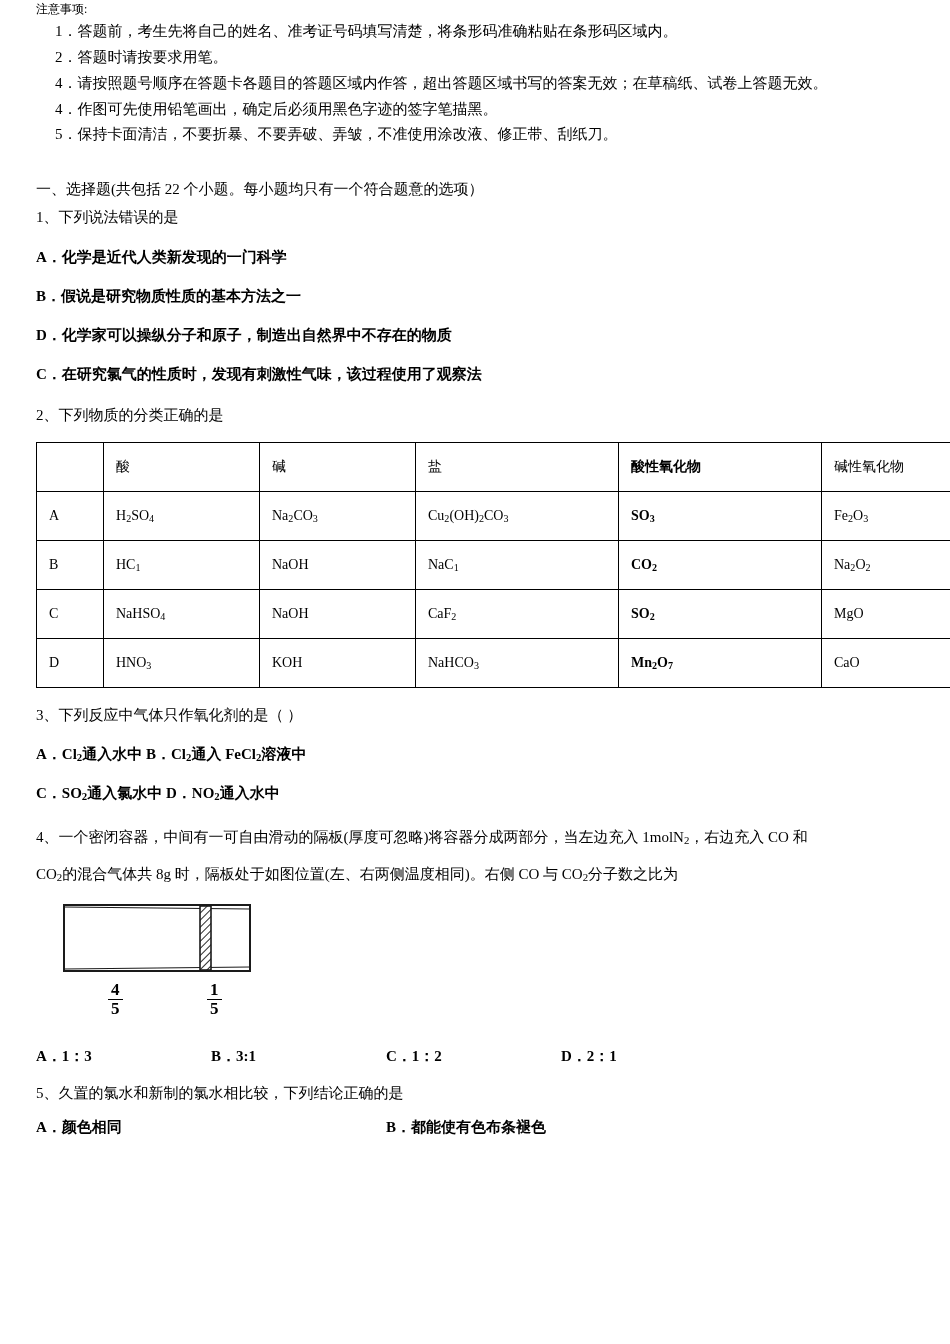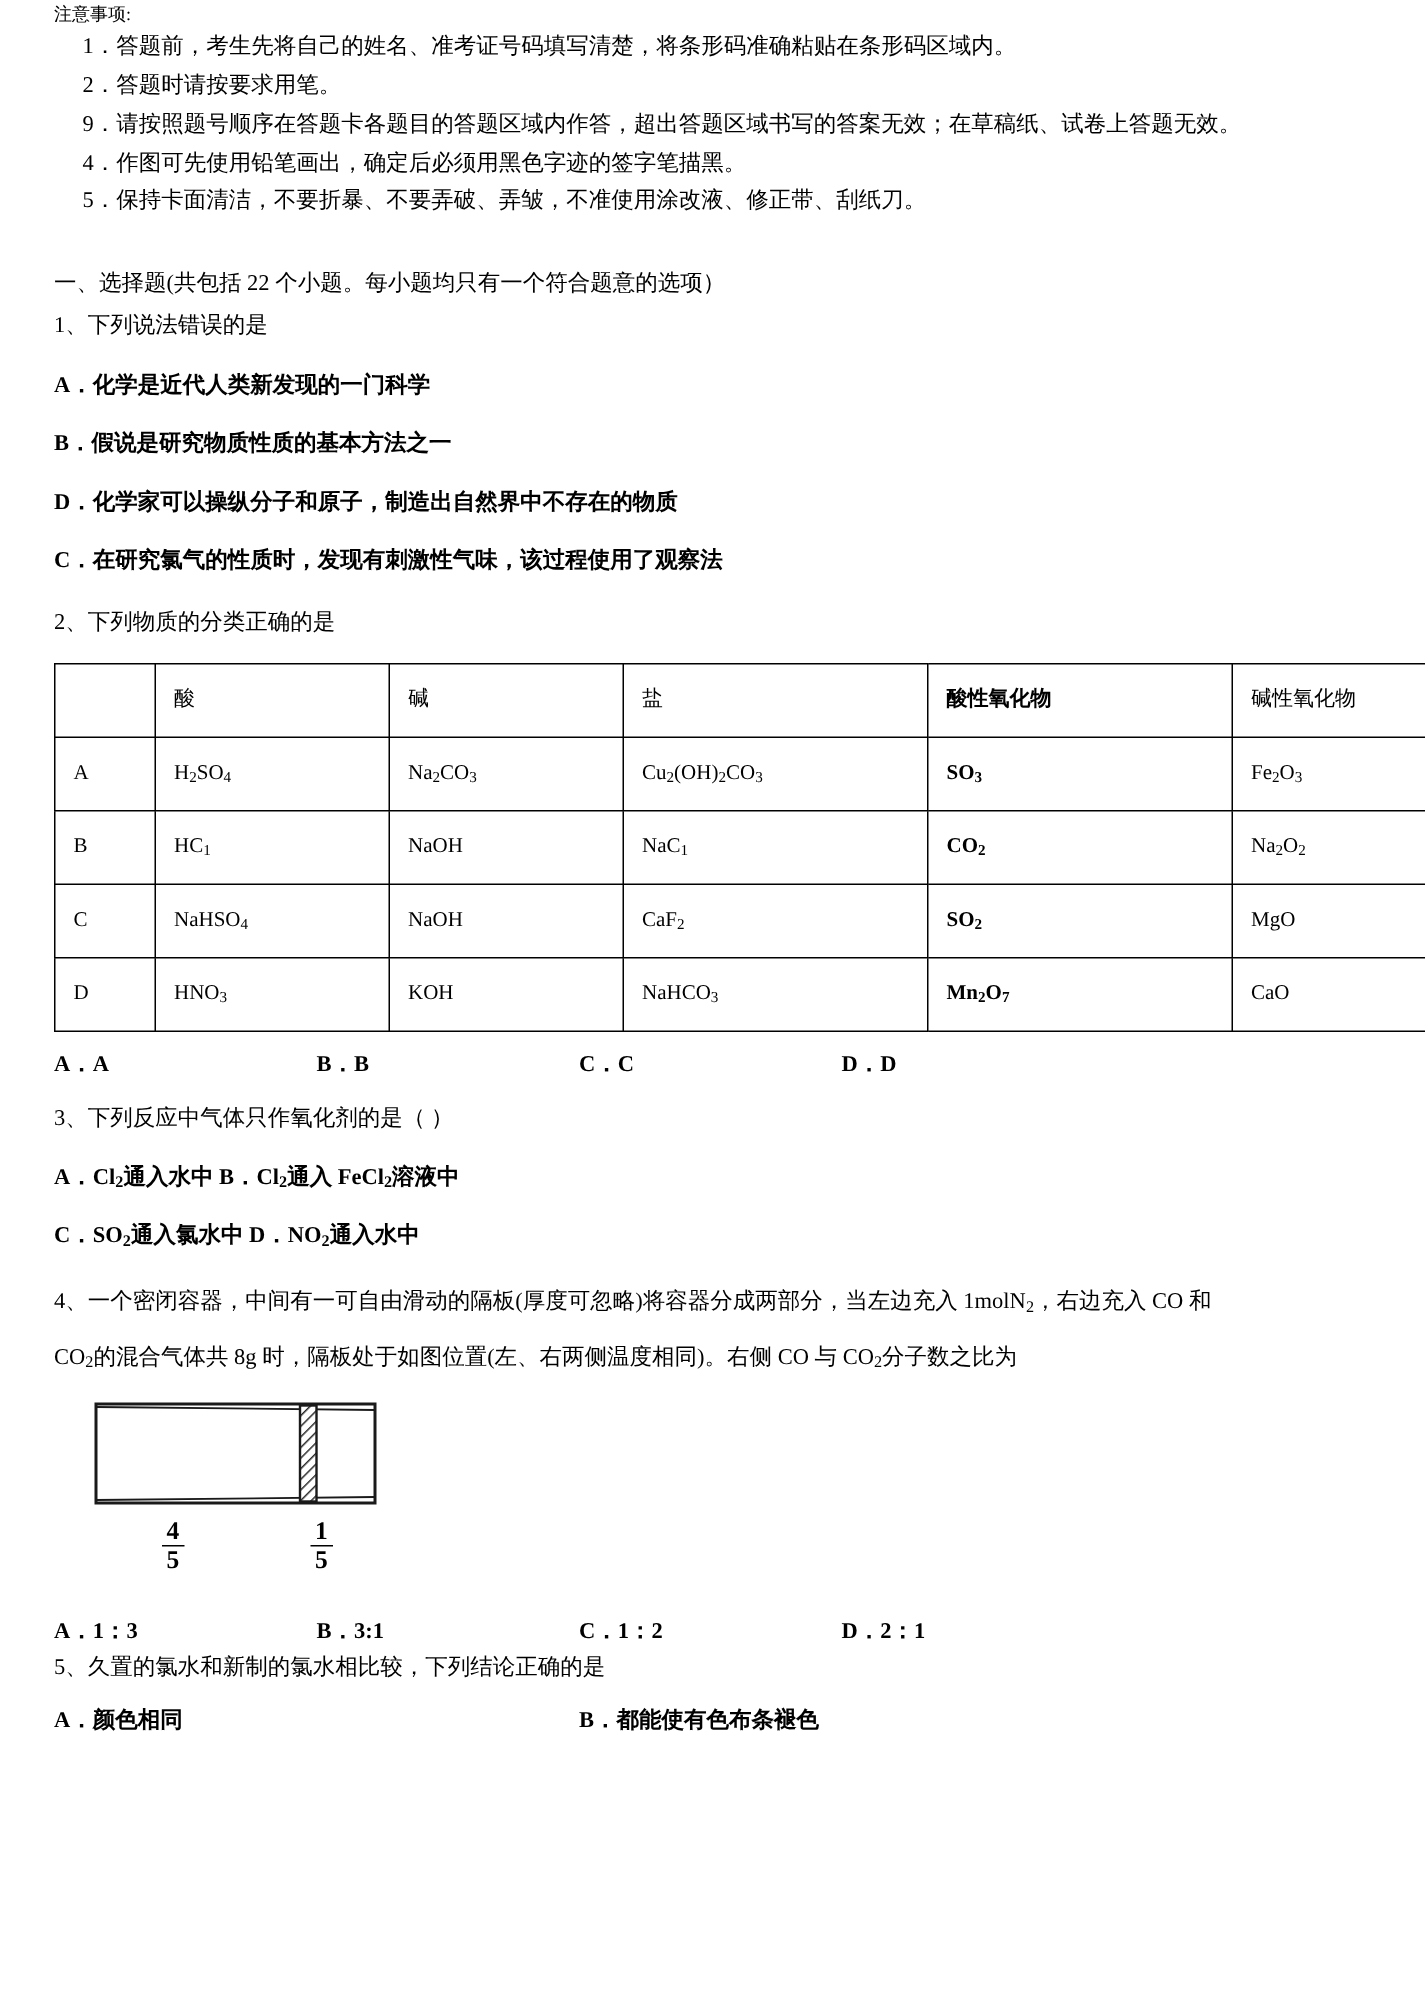--- a/index.html
+++ b/index.html
@@ -145,21 +145,21 @@
 </head>
 <body>
 
 <div class="page">
 
 
   <div class="notice-head">注意事项:</div>
   <ul class="notice-list">
     <li>1．答题前，考生先将自己的姓名、准考证号码填写清楚，将条形码准确粘贴在条形码区域内。</li>
     <li>2．答题时请按要求用笔。</li>
-    <li>9．请按照题号顺序在答题卡各题目的答题区域内作答，超出答题区域书写的答案无效；在草稿纸、试卷上答题无效。</li>
+    <li>4．请按照题号顺序在答题卡各题目的答题区域内作答，超出答题区域书写的答案无效；在草稿纸、试卷上答题无效。</li>
     <li>4．作图可先使用铅笔画出，确定后必须用黑色字迹的签字笔描黑。</li>
     <li>5．保持卡面清洁，不要折暴、不要弄破、弄皱，不准使用涂改液、修正带、刮纸刀。</li>
   </ul>
 
   <div class="section-head">一、选择题(共包括 22 个小题。每小题均只有一个符合题意的选项）</div>
 
   <div class="q-stem">1、下列说法错误的是</div>
   <div class="opt">A．化学是近代人类新发现的一门科学</div>
   <div class="opt">B．假说是研究物质性质的基本方法之一</div>
   <div class="opt">D．化学家可以操纵分子和原子，制造出自然界中不存在的物质</div>
@@ -205,26 +205,20 @@
         <td class="c0">D</td>
         <td class="c1">HNO<sub>3</sub></td>
         <td class="c2">KOH</td>
         <td class="c3">NaHCO<sub>3</sub></td>
         <td class="c4">Mn<sub>2</sub>O<sub>7</sub></td>
         <td class="c5">CaO</td>
       </tr>
     </tbody>
   </table>
 
-  <div class="opt-row">
-    <span class="w-col-a">A．A</span>
-    <span class="w-col-b">B．B</span>
-    <span class="w-col-c">C．C</span>
-    <span>D．D</span>
-  </div>
 
   <div class="q-stem" style="margin-top:14px">3、下列反应中气体只作氧化剂的是（   ）</div>
   <div class="opt">A．Cl<sub>2</sub>通入水中   B．Cl<sub>2</sub>通入 FeCl<sub>2</sub>溶液中</div>
   <div class="opt">C．SO<sub>2</sub>通入氯水中   D．NO<sub>2</sub>通入水中</div>
 
   <div class="para">4、一个密闭容器，中间有一可自由滑动的隔板(厚度可忽略)将容器分成两部分，当左边充入 1molN<sub>2</sub>，右边充入 CO 和</div>
   <div class="para" style="margin-top:4px">CO<sub>2</sub>的混合气体共 8g 时，隔板处于如图位置(左、右两侧温度相同)。右侧 CO 与 CO<sub>2</sub>分子数之比为</div>
 
   <div class="fig-wrap">
     <svg width="200" height="86" viewBox="0 0 200 86">
@@ -251,19 +245,19 @@
     </div>
   </div>
 
   <div class="opt-row" style="margin-top:10px">
     <span class="w-col-a">A．1：3</span>
     <span class="w-col-b">B．3:1</span>
     <span class="w-col-c">C．1：2</span>
     <span>D．2：1</span>
   </div>
 
-  <div class="q-stem" style="margin-top:2px">5、久置的氯水和新制的氯水相比较，下列结论正确的是</div>
+  <div class="q-stem" style="margin-top:14px">5、久置的氯水和新制的氯水相比较，下列结论正确的是</div>
   <div class="opt-row">
     <span style="width:350px">A．颜色相同</span>
     <span>B．都能使有色布条褪色</span>
   </div>
 
 </div>
 
 </body></html>

